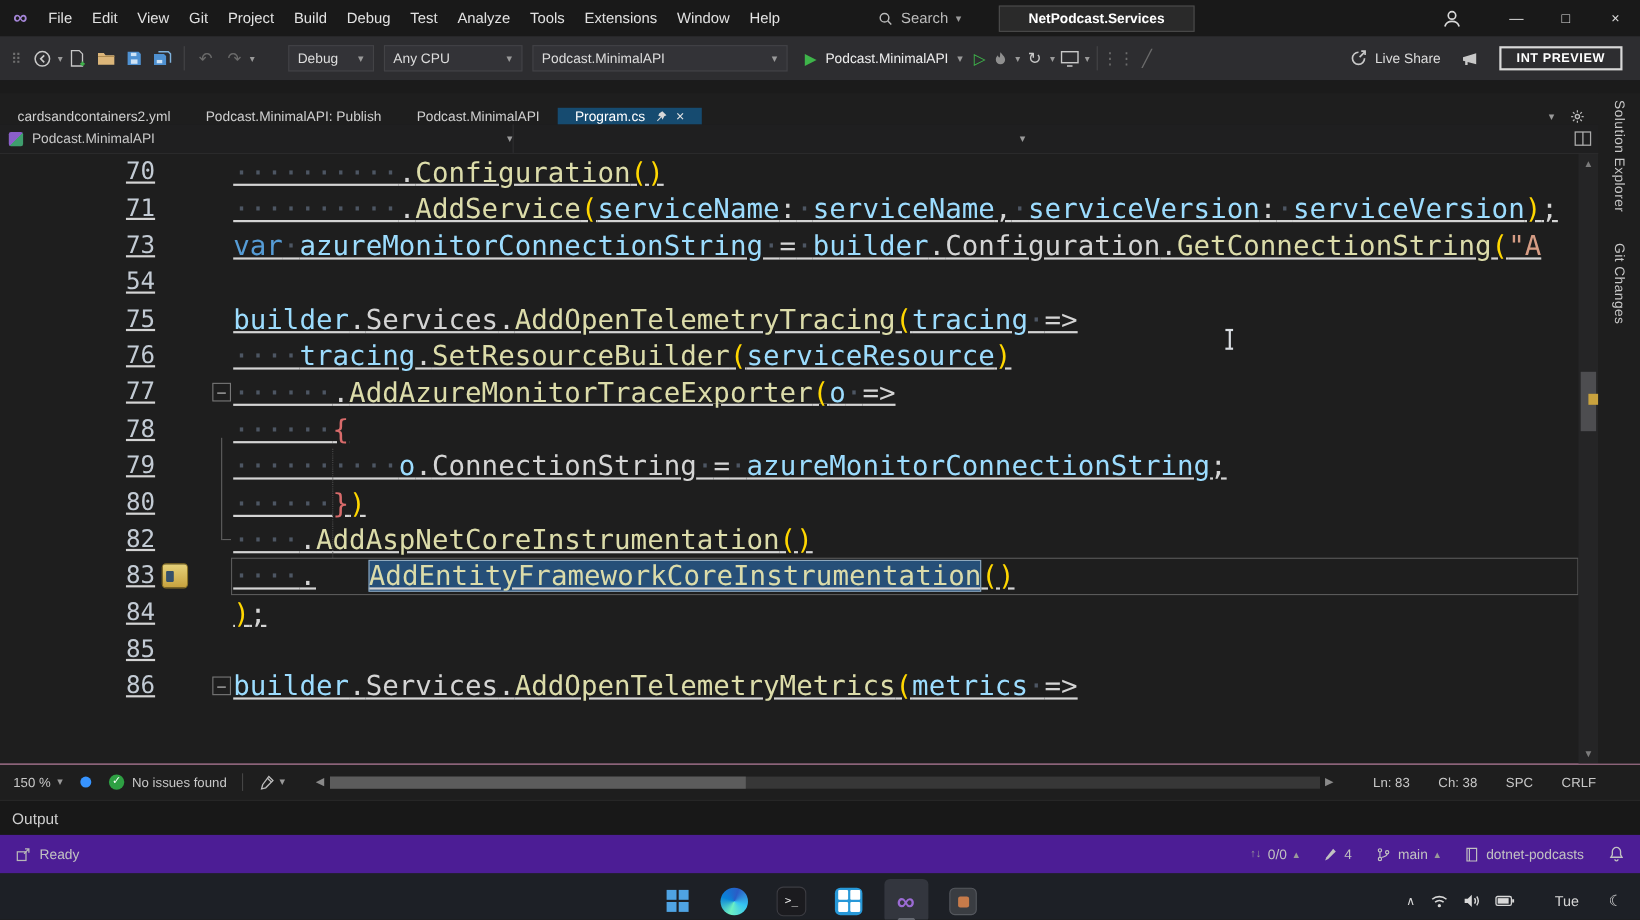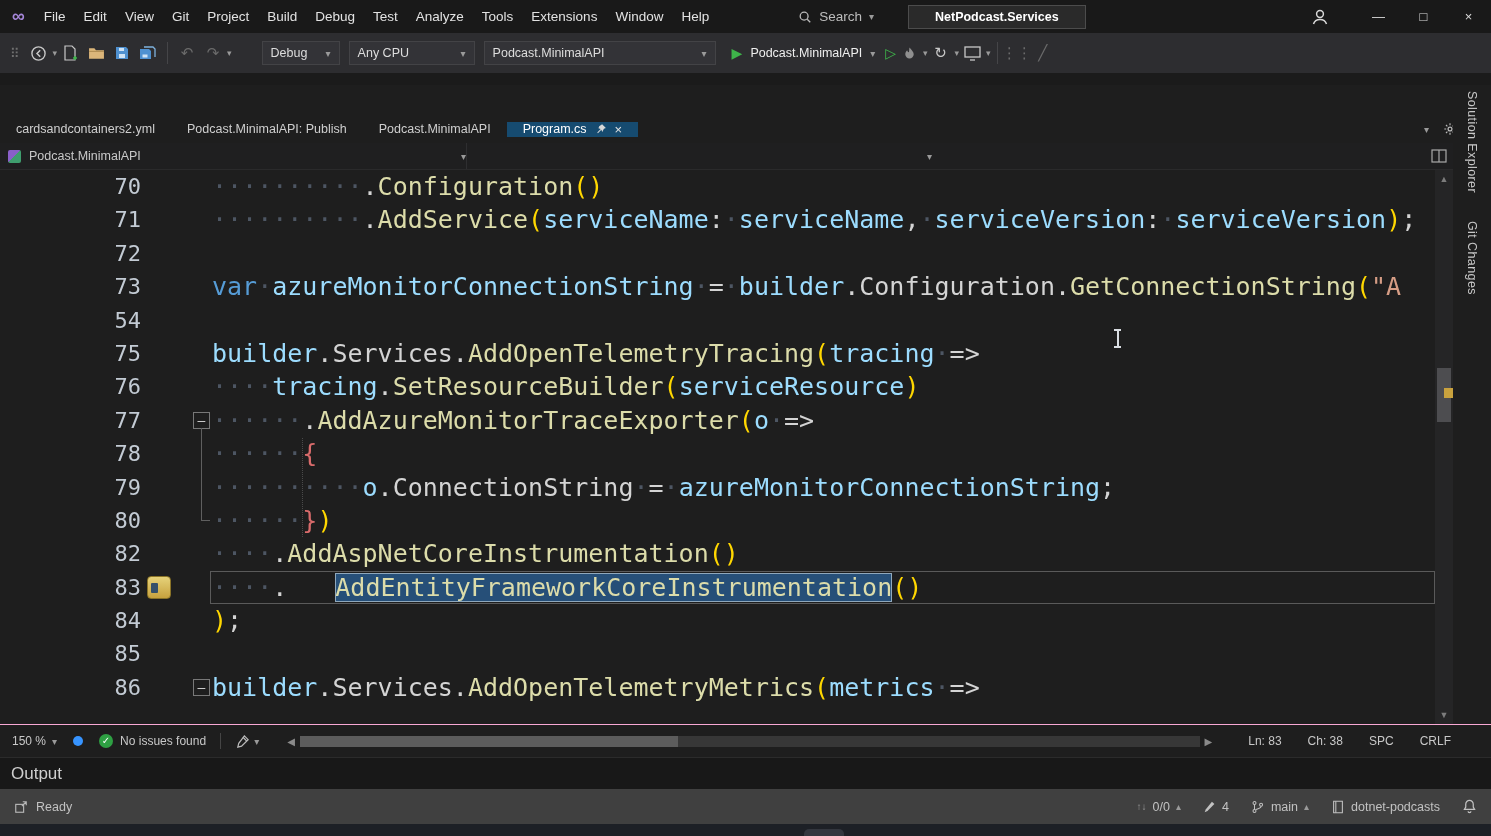--- a/index.html
+++ b/index.html
@@ -34,42 +34,42 @@
   .run-btn { display:flex; align-items:center; gap:8px; margin-left:16px; color:#eeeeee; white-space:nowrap; }
   .run-play { color:var(--run-green); font-size:14px; }
   .hollow-play { color:var(--run-green); font-size:14px; margin-left:10px; }
   .toolbar-right { margin-left:auto; display:flex; align-items:center; gap:18px; padding-right:8px; }
   .liveshare { display:flex; align-items:center; gap:7px; color:#dddddd; }
   .preview-badge { border:2px solid #d8d8d8; color:#ffffff; font-weight:bold; font-size:11.5px;
     letter-spacing:.5px; padding:3px 14px; white-space:nowrap; }
 
   
   .tab-gap { height:12px; background:#1b1b1b; }
-  .tabstrip { height:28px; display:flex; align-items:center; padding-right:32px; background:#1e1e1e; font-size:12.5px;margin-top:30px; }
+  .tabstrip { height:28px; display:flex; align-items:flex-end; padding-right:48px; background:#1e1e1e; font-size:12.5px; }
   .tab { display:flex; align-items:center; gap:8px; padding:0 16px; color:#cfcfcf; white-space:nowrap; }
   .tab.active { background:var(--active-tab-bg); color:#ffffff; }
   .tab-close { font-size:13px; color:#e4e4e4; }
   .tabstrip-right { margin-left:auto; display:flex; align-items:center; gap:14px; color:#bbbbbb; padding-right:2px; }
   .tabstrip-right .caret { font-size:10px; }
 
   
   .navbar { height:27px; background:#1f1f20; border-bottom:1px solid #2a2a2b; display:flex; align-items:center;
     padding:0 44px 0 8px; font-size:12.5px; color:#c8c8c8; }
   .nav-sec1 { width:458px; display:flex; align-items:center; justify-content:space-between; }
   .nav-proj { display:flex; align-items:center; gap:8px; }
   .proj-icon { width:13px; height:13px; border-radius:2px; background:linear-gradient(135deg,#8a5fc9 50%,#3f9e6e 50%); }
   .nav-sec2 { width:474px; display:flex; justify-content:flex-end; border-left:1px solid #2e2e30; height:100%; align-items:center; padding:0 8px; }
   .nav-right { margin-left:auto; }
   .caret { font-size:10px; color:#9a9a9a; }
 
   
   .editor { position:relative; height:554px; display:flex; padding-right:38px; background:#1e1e1e; }
   .code-area { flex:1; overflow:hidden; position:relative; font-family:"DejaVu Sans Mono", monospace;
     font-size:25px; line-height:33.4px; }
-  .code-line { display:flex; height:33.4px; white-space:pre; }
+  .code-line { display:flex; height:33.4px; white-space:pre;text-decoration:underline; }
   .line-number { width:145px; text-align:right; color:var(--line-number); font-size:22px; padding-right:4px; }
   .gutter-cell { width:35px; position:relative; }
   .fold-cell { width:30px; position:relative; }
   .code-text { flex:1; padding-left:2px; }
   .selected-line .code-text { outline:1px solid #5a5a5a; outline-offset:-1px; }
   .tok-ws { color:var(--whitespace-dot); }
   .tok-kw { color:var(--keyword); }
   .tok-var { color:var(--variable); }
   .tok-txt { color:var(--code-text); }
   .tok-m { color:var(--method); }
@@ -111,24 +111,24 @@
   .strip-div { width:1px; height:16px; background:#454545; margin:0 14px; }
   .cleanup { display:flex; align-items:center; gap:4px; }
   .h-left { margin-left:28px; font-size:10px; color:#8a8a8a; }
   .h-track { flex:1; height:11px; background:#373737; margin:0 5px; position:relative; }
   .h-thumb { position:absolute; left:0; top:0; height:11px; width:42%; background:#5c5c5c; }
   .h-right { font-size:10px; color:#8a8a8a; }
   .pos-group { display:flex; gap:26px; margin-left:36px; margin-right:28px; white-space:nowrap; }
 
   
   .output-row { height:32px; background:#181818; border-top:1px solid #2b2b2b; display:flex; align-items:center;
-    padding:0 11px; font-size:17px; color:#cfcfcf; }
-
-  
-  .statusbar { height:35px; background:#404040; display:flex; align-items:center; font-size:12.5px; color:#c2c2c2; padding:0 14px; }
+    padding:0 11px; font-size:14px; color:#cfcfcf; }
+
+  
+  .statusbar { height:35px; background:#4c1d95; display:flex; align-items:center; font-size:12.5px; color:#c2c2c2; padding:0 14px; }
   .ready { display:flex; align-items:center; gap:8px; }
   .sb-right { margin-left:auto; display:flex; align-items:center; gap:22px; }
   .sb-group { display:flex; align-items:center; gap:6px; white-space:nowrap; }
   .sb-small { font-size:10px; color:#9a9a9a; }
 
   
   .taskbar { height:50px; background:#1d2026; position:relative; display:flex; align-items:center; }
   .tk-center { position:absolute; left:50%; transform:translateX(-50%); display:flex; gap:12px; }
   .task-icon { width:40px; height:40px; border-radius:5px; display:flex; align-items:center; justify-content:center; position:relative; }
   .task-icon.active { background:#33363e; }
@@ -265,20 +265,34 @@
       <svg width="17" height="15" viewBox="0 0 17 15">
           <rect x="1" y="1" width="15" height="10" fill="none" stroke="#c8c8c8" stroke-width="1.3"></rect>
           <path d="M6 14h5" stroke="#c8c8c8" stroke-width="1.3"></path>
         </svg>
     </div>
     <span class="mini-caret">▾</span>
     <div class="vsep"></div>
     <div class="tb-icon disabled">⋮⋮</div>
     <div class="tb-icon disabled">╱</div>
 
+    <div class="toolbar-right">
+      <div class="liveshare">
+        <svg width="16" height="16" viewBox="0 0 16 16">
+            <path d="M13.5 8A5.5 5.5 0 1 1 8 2.5" fill="none" stroke="#c8c8c8" stroke-width="1.5"></path>
+            <path d="M10.5 1.5h3.5v3.5" fill="none" stroke="#c8c8c8" stroke-width="1.5"></path>
+            <path d="M14 2L9 7" stroke="#c8c8c8" stroke-width="1.5"></path>
+          </svg>
+        <span>Live Share</span>
+      </div>
+      <svg width="17" height="15" viewBox="0 0 17 15">
+          <path d="M2 6v3.2l2 .5V13h2.2v-2.7L14 12.5V2.5z" fill="#c8c8c8"></path>
+        </svg>
+      <div class="preview-badge">INT PREVIEW</div>
+    </div>
   </div>
 
   <div class="tab-gap"></div>
 
   <div class="tabstrip">
     <div style="display:flex">
         <div class="tab">
           <span>cardsandcontainers2.yml</span>
         </div>
         <div class="tab">
@@ -322,21 +336,20 @@
           <rect x="1" y="1" width="14" height="12" fill="none" stroke="#aaaaaa" stroke-width="1.2"></rect>
           <line x1="8" y1="1" x2="8" y2="13" stroke="#aaaaaa" stroke-width="1.2"></line>
         </svg>
     </div>
   </div>
 
   <div class="editor">
     <div class="code-area">
         <div class="code-line"><div class="line-number">70</div><div class="gutter-cell"></div><div class="fold-cell"></div><div class="code-text"><span class="tok-ws">··········</span><span class="tok-txt">.</span><span class="tok-m">Configuration</span><span class="tok-p">()</span></div></div>
         <div class="code-line"><div class="line-number">71</div><div class="gutter-cell"></div><div class="fold-cell"></div><div class="code-text"><span class="tok-ws">··········</span><span class="tok-txt">.</span><span class="tok-m">AddService</span><span class="tok-p">(</span><span class="tok-var">serviceName</span><span class="tok-txt">:</span><span class="tok-ws">·</span><span class="tok-var">serviceName</span><span class="tok-txt">,</span><span class="tok-ws">·</span><span class="tok-var">serviceVersion</span><span class="tok-txt">:</span><span class="tok-ws">·</span><span class="tok-var">serviceVersion</span><span class="tok-p">)</span><span class="tok-txt">;</span></div></div>
-        <div class="code-line"><div class="line-number">72</div><div class="gutter-cell"></div><div class="fold-cell"></div><div class="code-text"></div></div>
         <div class="code-line"><div class="line-number">73</div><div class="gutter-cell"></div><div class="fold-cell"></div><div class="code-text"><span class="tok-kw">var</span><span class="tok-ws">·</span><span class="tok-var">azureMonitorConnectionString</span><span class="tok-ws">·</span><span class="tok-txt">=</span><span class="tok-ws">·</span><span class="tok-var">builder</span><span class="tok-txt">.</span><span class="tok-txt">Configuration</span><span class="tok-txt">.</span><span class="tok-m">GetConnectionString</span><span class="tok-p">(</span><span class="tok-str">"A</span></div></div>
         <div class="code-line"><div class="line-number">54</div><div class="gutter-cell"></div><div class="fold-cell"></div><div class="code-text"></div></div>
         <div class="code-line"><div class="line-number">75</div><div class="gutter-cell"></div><div class="fold-cell"></div><div class="code-text"><span class="tok-var">builder</span><span class="tok-txt">.</span><span class="tok-txt">Services</span><span class="tok-txt">.</span><span class="tok-m">AddOpenTelemetryTracing</span><span class="tok-p">(</span><span class="tok-var">tracing</span><span class="tok-ws">·</span><span class="tok-txt">=&gt;</span></div></div>
         <div class="code-line"><div class="line-number">76</div><div class="gutter-cell"></div><div class="fold-cell"></div><div class="code-text"><span class="tok-ws">····</span><span class="tok-var">tracing</span><span class="tok-txt">.</span><span class="tok-m">SetResourceBuilder</span><span class="tok-p">(</span><span class="tok-var">serviceResource</span><span class="tok-p">)</span></div></div>
         <div class="code-line"><div class="line-number">77</div><div class="gutter-cell"></div><div class="fold-cell"><div class="foldbox">–</div></div><div class="code-text"><span class="tok-ws">······</span><span class="tok-txt">.</span><span class="tok-m">AddAzureMonitorTraceExporter</span><span class="tok-p">(</span><span class="tok-var">o</span><span class="tok-ws">·</span><span class="tok-txt">=&gt;</span></div></div>
         <div class="code-line"><div class="line-number">78</div><div class="gutter-cell"></div><div class="fold-cell"></div><div class="code-text"><span class="tok-ws">······</span><span class="tok-b">{</span></div></div>
         <div class="code-line"><div class="line-number">79</div><div class="gutter-cell"></div><div class="fold-cell"></div><div class="code-text"><span class="tok-ws">··········</span><span class="tok-var">o</span><span class="tok-txt">.</span><span class="tok-txt">ConnectionString</span><span class="tok-ws">·</span><span class="tok-txt">=</span><span class="tok-ws">·</span><span class="tok-var">azureMonitorConnectionString</span><span class="tok-txt">;</span></div></div>
         <div class="code-line"><div class="line-number">80</div><div class="gutter-cell"></div><div class="fold-cell"></div><div class="code-text"><span class="tok-ws">······</span><span class="tok-b">}</span><span class="tok-p">)</span></div></div>
         <div class="code-line"><div class="line-number">82</div><div class="gutter-cell"></div><div class="fold-cell"></div><div class="code-text"><span class="tok-ws">····</span><span class="tok-txt">.</span><span class="tok-m">AddAspNetCoreInstrumentation</span><span class="tok-p">()</span></div></div>
         <div class="code-line selected-line"><div class="line-number">83</div><div class="gutter-cell"><div class="bookmark"></div></div><div class="fold-cell"></div><div class="code-text"><span class="tok-ws">····</span><span class="tok-txt">.</span><span class="tok-m tok-sel">AddEntityFrameworkCoreInstrumentation</span><span class="tok-p">()</span></div></div>

